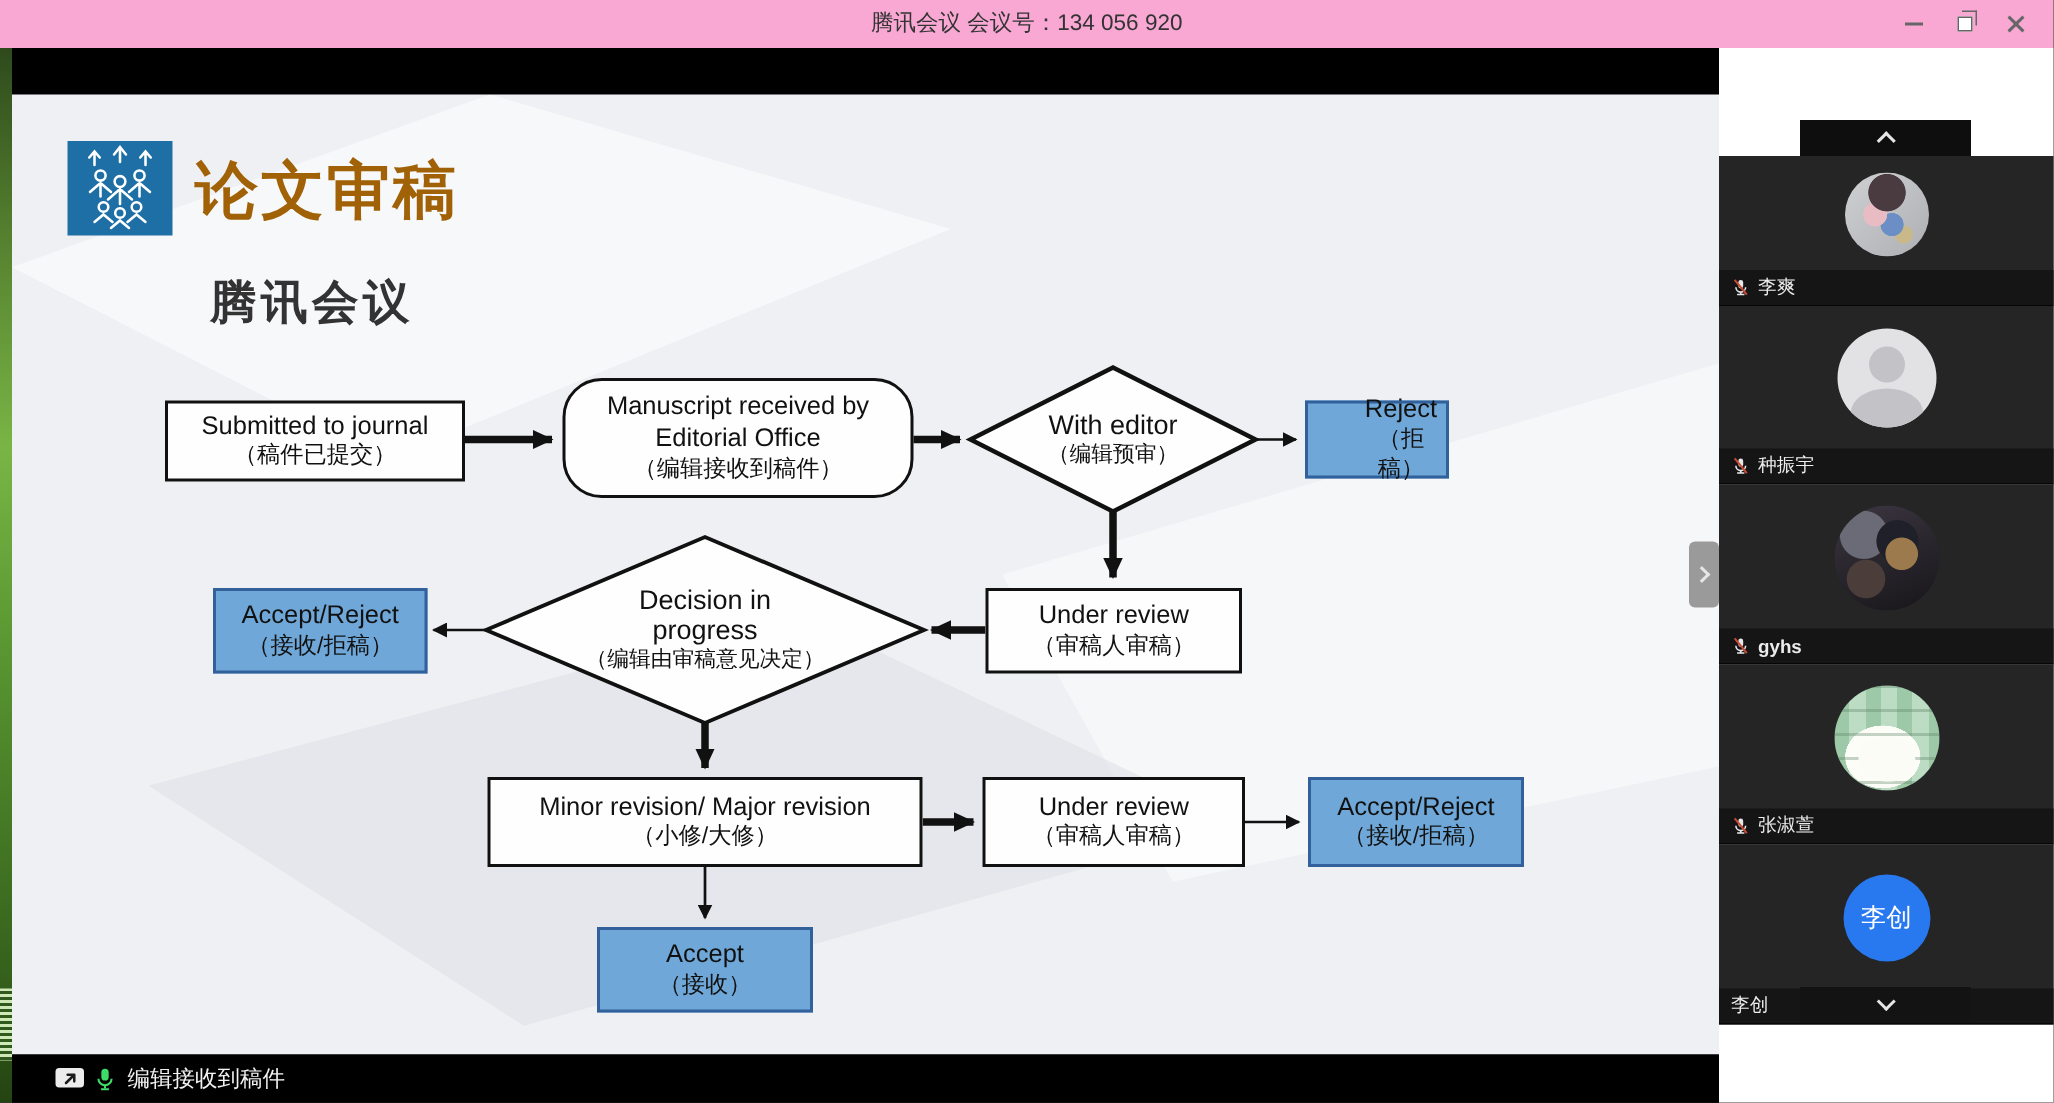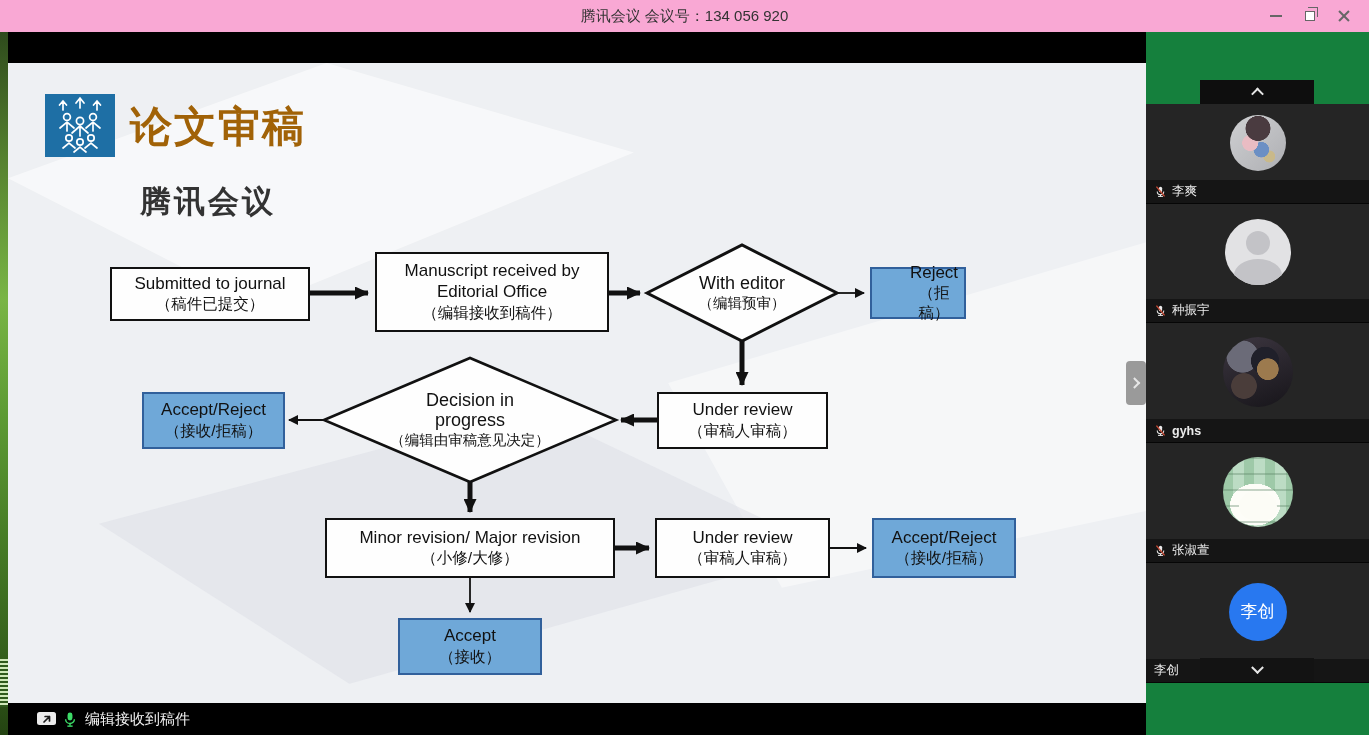--- a/index.html
+++ b/index.html
@@ -51,21 +51,21 @@
     text-align:center; color:#111; z-index:3; }
   .dlabel .en { font-size:18px; line-height:1.15; }
   .dlabel .zh { font-size:14.5px; line-height:1.35; }
 
   
   #share-bar { position:absolute; left:0; bottom:0; width:1138px; height:32px; background:#000;
     display:flex; align-items:center; padding-left:28px; gap:6px; }
   #share-bar .label { color:#f2f2f2; font-size:15px; margin-left:2px; }
 
   
-  #sidebar { position:absolute; left:1146px; top:32px; width:223px; height:703px; background:#15803d;padding-left:41px; }
+  #sidebar { position:absolute; left:1146px; top:32px; width:223px; height:703px; background:#ffffff;padding-left:41px; }
   .scroll-btn { position:absolute; left:54px; width:114px; height:24px; background:#0e0e0e;
     display:flex; align-items:center; justify-content:center; cursor:pointer; z-index:6; }
   #scroll-up { top:48px; } #scroll-down { top:626px; background:#131313; }
   .chev { display:inline-block; width:9px; height:9px; border-top:2px solid #e6e6e6; border-right:2px solid #e6e6e6; }
   .chev.up { transform:rotate(-45deg) translate(-1px,1px); }
   .chev.down { transform:rotate(135deg) translate(-2px,2px); }
   .chev.right { width:8px; height:8px; transform:rotate(45deg) translate(-1px,1px); }
 
   .ptile { position:absolute; left:0; width:223px; background:#252525; border-bottom:1px solid #060606; }
   .pavatar-zone { position:absolute; left:0; top:0; right:0; display:flex; align-items:center; justify-content:center; }
@@ -189,21 +189,21 @@
         <line x1="462" y1="515" x2="462" y2="549" stroke-width="1.8" marker-end="url(#mThin)"></line>
       </g>
       <polygon points="639,230 734,182 829,230 734,278" fill="#fefefe" stroke="#111" stroke-width="3"></polygon>
       <polygon points="316,357 462,295 608,357 462,419" fill="#fefefe" stroke="#111" stroke-width="2.6"></polygon>
     </svg>
 
     <div class="node" style="left:102px; top:204px; width:200px; height:54px;">
       <span class="en">Submitted to journal</span>
       <span class="zh">（稿件已提交）</span>
     </div>
-    <div class="node" style="left:367px; top:189px; width:234px; height:80px; border-width:2.5px;">
+    <div class="node" style="left:367px; top:189px; width:234px; height:80px; border-width:2.5px;border-radius:26px;">
       <span class="en">Manuscript received by Editorial Office</span>
       <span class="zh">（编辑接收到稿件）</span>
     </div>
     <div class="dlabel" style="left:654px; top:199px; width:160px; height:62px;">
       <span class="en">With editor</span>
       <span class="zh">（编辑预审）</span>
     </div>
     <div class="node blue" style="left:862px; top:204px; width:96px; height:52px;padding-left:32px;">
       <span class="en">Reject</span>
       <span class="zh">（拒稿）</span>

